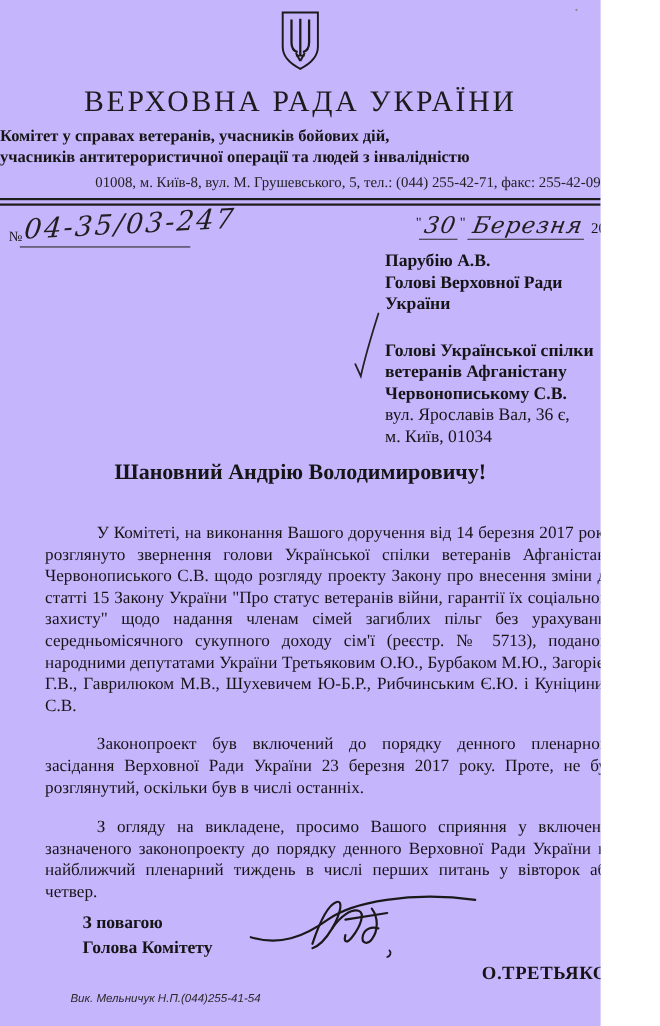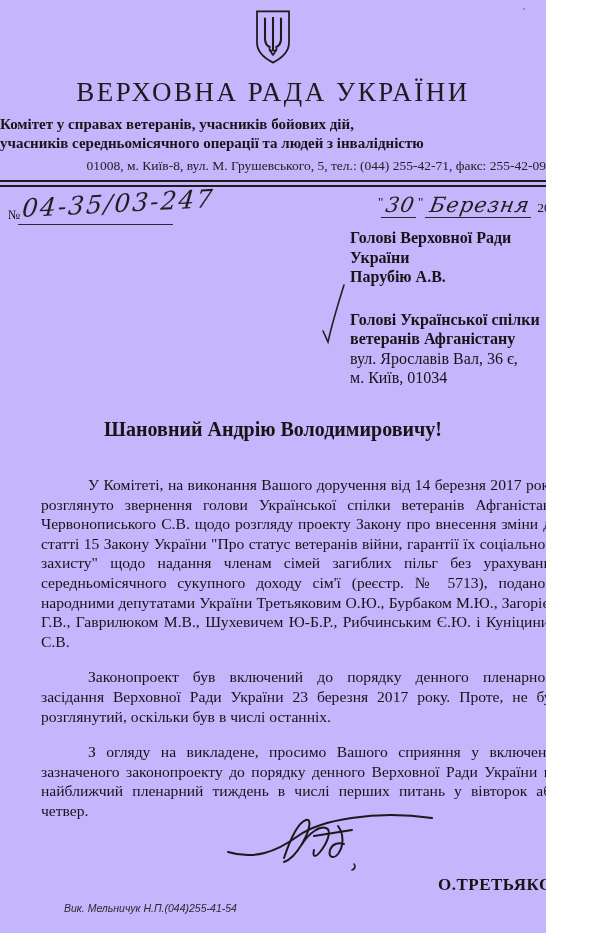--- a/index.html
+++ b/index.html
@@ -71,21 +71,21 @@
     <path d="M40,11 V37 Q40,46 33,48" stroke-width="2.6"></path>
     <path d="M30,10 V52" stroke-width="2.6"></path>
     <path d="M30,58 L25,49 M30,58 L35,49" stroke-width="2.2"></path>
     <path d="M25,52 H35" stroke-width="1.8"></path>
   </svg>
 
   <div class="org-name">ВЕРХОВНА РАДА УКРАЇНИ</div>
 
   <div class="committee">
     <div>Комітет у справах ветеранів, учасників бойових дій,</div>
-    <div>учасників середньомісячного операції та людей з інвалідністю</div>
+    <div>учасників антитерористичної операції та людей з інвалідністю</div>
   </div>
 
   <div class="addr">01008, м. Київ-8, вул. М. Грушевського, 5,  тел.: (044) 255-42-71, факс: 255-42-09</div>
 
   <div class="rule"></div>
 
   <div class="ref-row">
     <span class="no-label">№</span>
     <span class="ref-number hw">04-35/03-247</span>
     <span class="ref-underline"></span>
@@ -96,37 +96,42 @@
       <span class="printed">201</span><span class="y7 hw">7</span>
       <span class="printed">р.</span>
     </span>
   </div>
 
   <svg class="tick" width="28" height="72" viewBox="0 0 28 72" fill="none" stroke="#222" stroke-width="1.6" stroke-linecap="round">
     <path d="M24,3 C18,22 12,42 8,60 L3,49"></path>
   </svg>
 
   <div class="recipients">
+    <div class="b">Парубію А.В.</div>
     <div class="b">Голові Верховної Ради України</div>
-    <div class="b">Парубію А.В.</div>
     <div class="rec-gap"></div>
     <div class="b">Голові Української спілки</div>
     <div class="b">ветеранів Афганістану</div>
+    <div class="b">Червонопиському С.В.</div>
     <div>вул. Ярославів Вал, 36 є,</div>
     <div>м. Київ, 01034</div>
   </div>
 
   <div class="salutation">Шановний Андрію Володимировичу!</div>
 
   <div class="body-text">
     <p>У Комітеті, на виконання Вашого доручення від 14 березня 2017 року, розглянуто звернення голови Української спілки ветеранів Афганістану Червонописького С.В. щодо розгляду  проекту Закону про внесення зміни до статті 15 Закону України "Про статус ветеранів війни, гарантії їх соціального захисту" щодо надання членам сімей загиблих пільг без урахування середньомісячного сукупного доходу сім'ї (реєстр. № 5713), поданого народними депутатами України Третьяковим О.Ю., Бурбаком М.Ю., Загорієм Г.В., Гаврилюком М.В., Шухевичем Ю-Б.Р., Рибчинським Є.Ю. і Куніциним С.В.</p>
     <p>Законопроект був включений до порядку денного пленарного засідання Верховної Ради України  23 березня 2017 року. Проте, не був розглянутий, оскільки був в числі останніх.</p>
     <p>З огляду на викладене, просимо Вашого сприяння у включенні зазначеного законопроекту до порядку денного Верховної Ради України на найближчий пленарний тиждень в числі перших питань у вівторок або четвер.</p>
   </div>
 
+  <div class="closing">
+    <div>З повагою</div>
+    <div>Голова Комітету</div>
+  </div>
 
   <svg class="sig-svg" width="214" height="66" viewBox="0 0 214 66" fill="none" stroke="#1a1a1a" stroke-width="2" stroke-linecap="round">
     <path d="M4,46 C30,54 52,46 74,30 C96,14 150,4 208,12"></path>
     <path d="M60,52 C68,28 76,16 82,14 C88,12 86,24 78,38 C72,48 66,54 60,56"></path>
     <path d="M78,38 C86,26 96,20 102,22 C108,24 104,36 96,46 C92,51 88,52 90,44"></path>
     <path d="M90,30 L128,24"></path>
     <path d="M114,20 C120,28 120,40 114,48 C110,53 104,52 106,44 C108,38 114,36 120,38"></path>
     <path d="M130,58 C132,60 131,63 128,64" stroke-width="1.6"></path>
   </svg>
 

